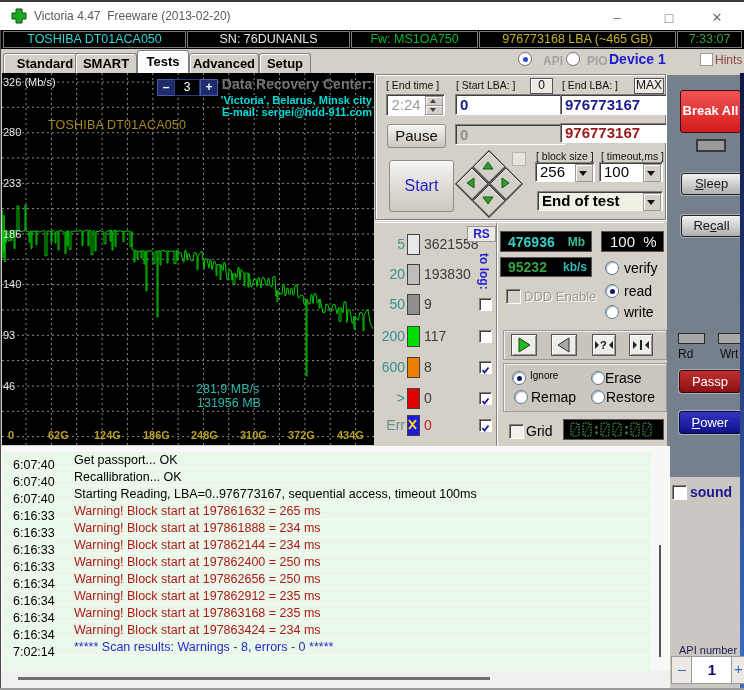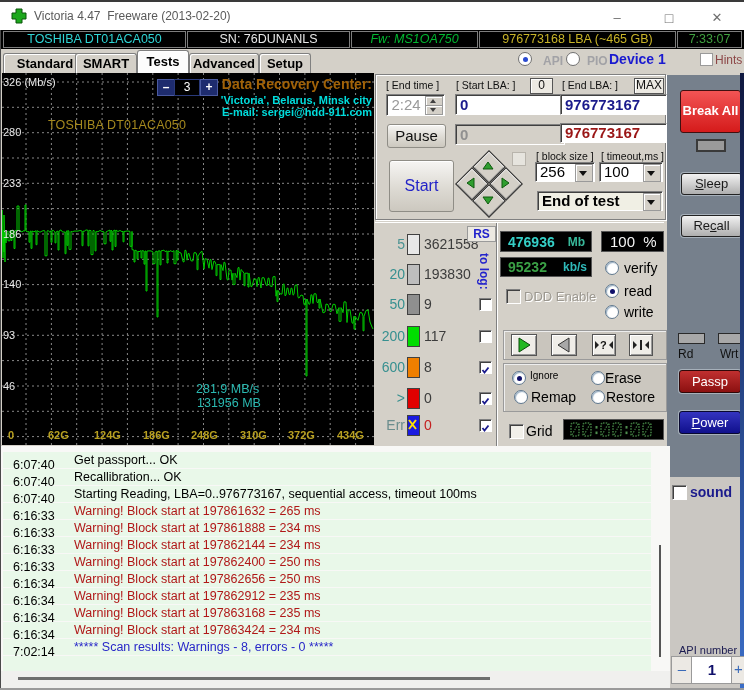--- a/index.html
+++ b/index.html
@@ -54,21 +54,21 @@
       <path d="M5 1h6v4h4v6h-4v4H5v-4H1V5h4z" fill="#1ca81c" stroke="#0a540a" stroke-width="1"></path>
     </svg>
     <div class="abs" id="title-text">Victoria 4.47&nbsp; Freeware (2013-02-20)</div>
     <div class="abs capbtn" style="left:610px;">–</div>
     <div class="abs capbtn" style="left:662px;font-size:14px;">□</div>
     <div class="abs capbtn" style="left:710px;">✕</div>
   </div>
   <div class="abs" id="infobar">
     <div class="seg" style="left:3px;width:181px;color:#2fd5d5;">TOSHIBA DT01ACA050</div>
     <div class="seg" style="left:187px;width:161px;color:#e8e8e8;">SN: 76DUNANLS</div>
-    <div class="seg" style="left:351px;width:125px;color:#00b830;font-style:italic;">Fw: MS1OA750</div>
+    <div class="seg" style="left:351px;width:125px;color:#00b830;">Fw: MS1OA750</div>
     <div class="seg" style="left:479px;width:195px;color:#c8b428;">976773168 LBA (~465 GB)</div>
     <div class="seg" style="left:677px;width:63px;color:#3fa03f;">7:33:07</div>
   </div>
   <div class="abs" id="tabbar">
     <div class="tab" style="left:3px;width:70px;line-height:19px;padding-left:6px;">Standard</div>
     <div class="tab" style="left:75px;width:60px;line-height:19px;">SMART</div>
     <div class="tab active" style="left:137px;width:50px;line-height:21px;">Tests</div>
     <div class="tab" style="left:189px;width:68px;line-height:19px;">Advanced</div>
     <div class="tab" style="left:259px;width:50px;line-height:19px;">Setup</div>
     <div style="position:absolute;left:518px;top:3px;width:12px;height:12px;border-radius:50%;background:#fff;border:1px solid #707070;">
@@ -130,21 +130,21 @@
 <div class="gxl" style="left:141px;top:356px">186G</div>
 <div class="gxl" style="left:189px;top:356px">248G</div>
 <div class="gxl" style="left:238px;top:356px">310G</div>
 <div class="gxl" style="left:286px;top:356px">372G</div>
 <div class="gxl" style="left:335px;top:356px">434G</div>
 <div style="position:absolute;left:46px;top:45px;font-size:12.5px;color:#a5891e;letter-spacing:0.2px;">TOSHIBA DT01ACA050</div>
 <div class="zbtn" style="left:155px;top:6px;width:16px;">–</div>
 <div style="position:absolute;left:172px;top:6px;width:24px;height:15px;background:#000;border:1px solid #2a3a7a;color:#fff;font-size:12px;text-align:center;line-height:15px;">3</div>
 <div class="zbtn" style="left:198px;top:6px;width:16px;">+</div>
 <div style="position:absolute;right:2px;top:3px;text-align:right;font-weight:bold;">
-          <div style="font-size:14px;color:#a16207;">Data Recovery Center:</div>
+          <div style="font-size:14px;color:#737373;">Data Recovery Center:</div>
           <div style="font-size:11px;color:#00dcdc;margin-top:2px;">'Victoria', Belarus, Minsk city</div>
           <div style="font-size:11px;color:#00dcdc;">E-mail: sergei@hdd-911.com</div>
         </div>
 <div style="position:absolute;left:194px;top:309px;font-size:12.5px;color:#2ab8b0;">281,9 MB/s</div>
 <div style="position:absolute;left:195px;top:323px;font-size:12.5px;color:#2ab8b0;">131956 MB</div>
     </div>
     <div id="ctrlpanel">
 <div class="groove" style="left:1px;top:1px;width:289px;height:144px;"></div>
 <div class="lab" style="left:12px;top:6px;">[ End time ]</div>
 <div class="lab" style="left:82px;top:6px;">[ Start LBA: ]</div>

